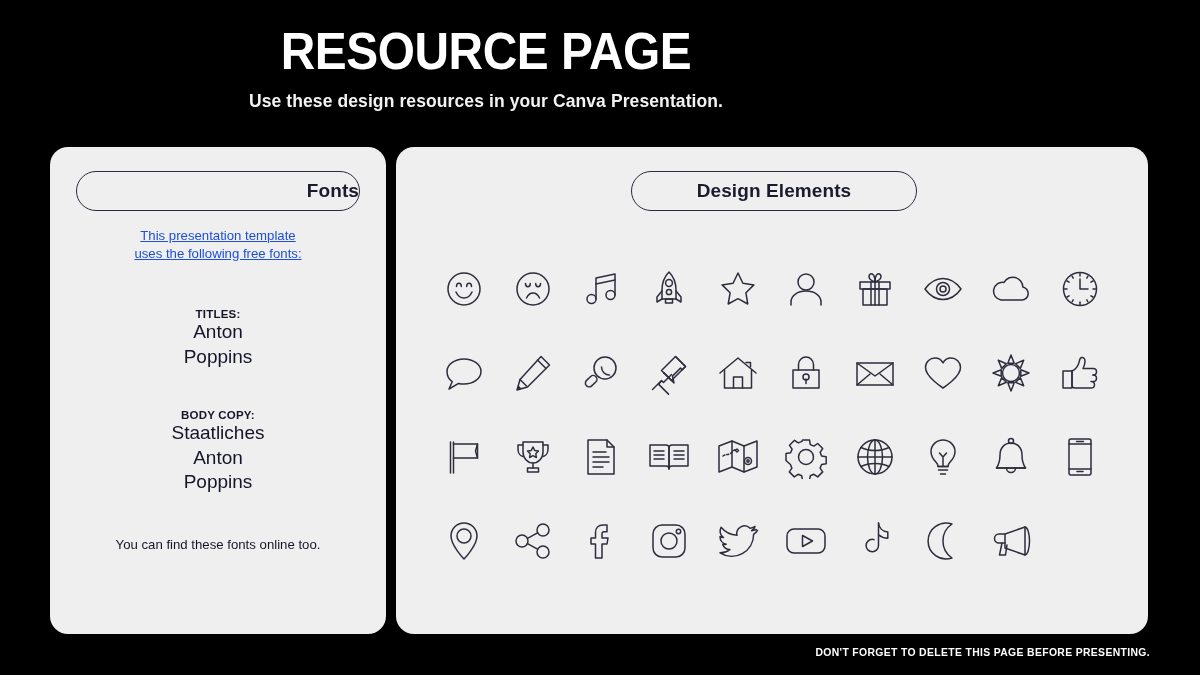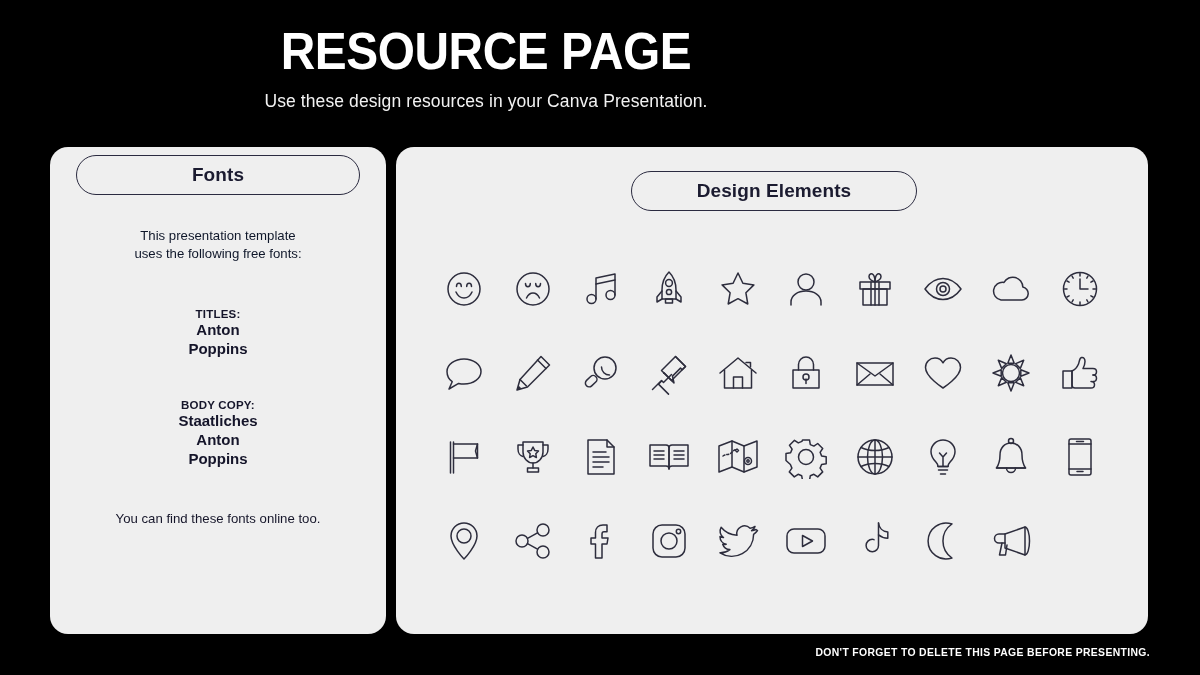--- a/index.html
+++ b/index.html
@@ -26,21 +26,21 @@
     font-size: 52px;
     font-weight: 700;
     letter-spacing: -0.5px;
     color: #ffffff;
     line-height: 1.12;
     transform: scaleX(0.92);
   }
   #page-subtitle {
     margin-top: 11px;
     font-size: 17.5px;
-    font-weight: 400;
+    font-weight: 700;
     color: #f2f2f2;
     letter-spacing: 0.1px;
   }
 
   
   .panel {
     position: absolute;
     background: #efefef;
     border-radius: 18px;
   }
@@ -63,53 +63,54 @@
     align-items: center;
     justify-content: center;
   }
   .pill-label {
     font-size: 19px;
     font-weight: 700;
     color: #1b1b30;
     letter-spacing: 0.1px;
   }
   #fonts-pill {
-    left: 26px; top: 8px;
-    width: 284px; height: 40px;
+    left: 26px; top: 24px;
+    width: 284px; height: 40px; justify-content: flex-end;
   }
   #elements-pill {
     left: 235px; top: 24px;
     width: 286px; height: 40px;
   }
 
   
   #fonts-body {
     position: absolute;
     left: 0; top: 80px;
     width: 336px;
     text-align: center;
     color: #151527;
   }
   .intro-line {
     font-size: 13.2px;
     line-height: 1.33;
-    color: #0f172a;
+    color: #1d4ed8;
+    text-decoration: underline;
   }
   .group { margin-top: 0; }
   #titles-group { margin-top: 46px; }
   #body-group { margin-top: 40px; }
   .group-label {
     font-size: 11.5px;
     font-weight: 700;
     letter-spacing: 0.2px;
     color: #15152a;
   }
   .font-name {
-    font-size: 15px;
-    font-weight: 700;
+    font-size: 19px;
+    font-weight: 400;
     line-height: 1.29;
     color: #15152a;
   }
   #closing-line {
     margin-top: 42px;
     font-size: 13.2px;
     color: #16162a;
   }
 
   

